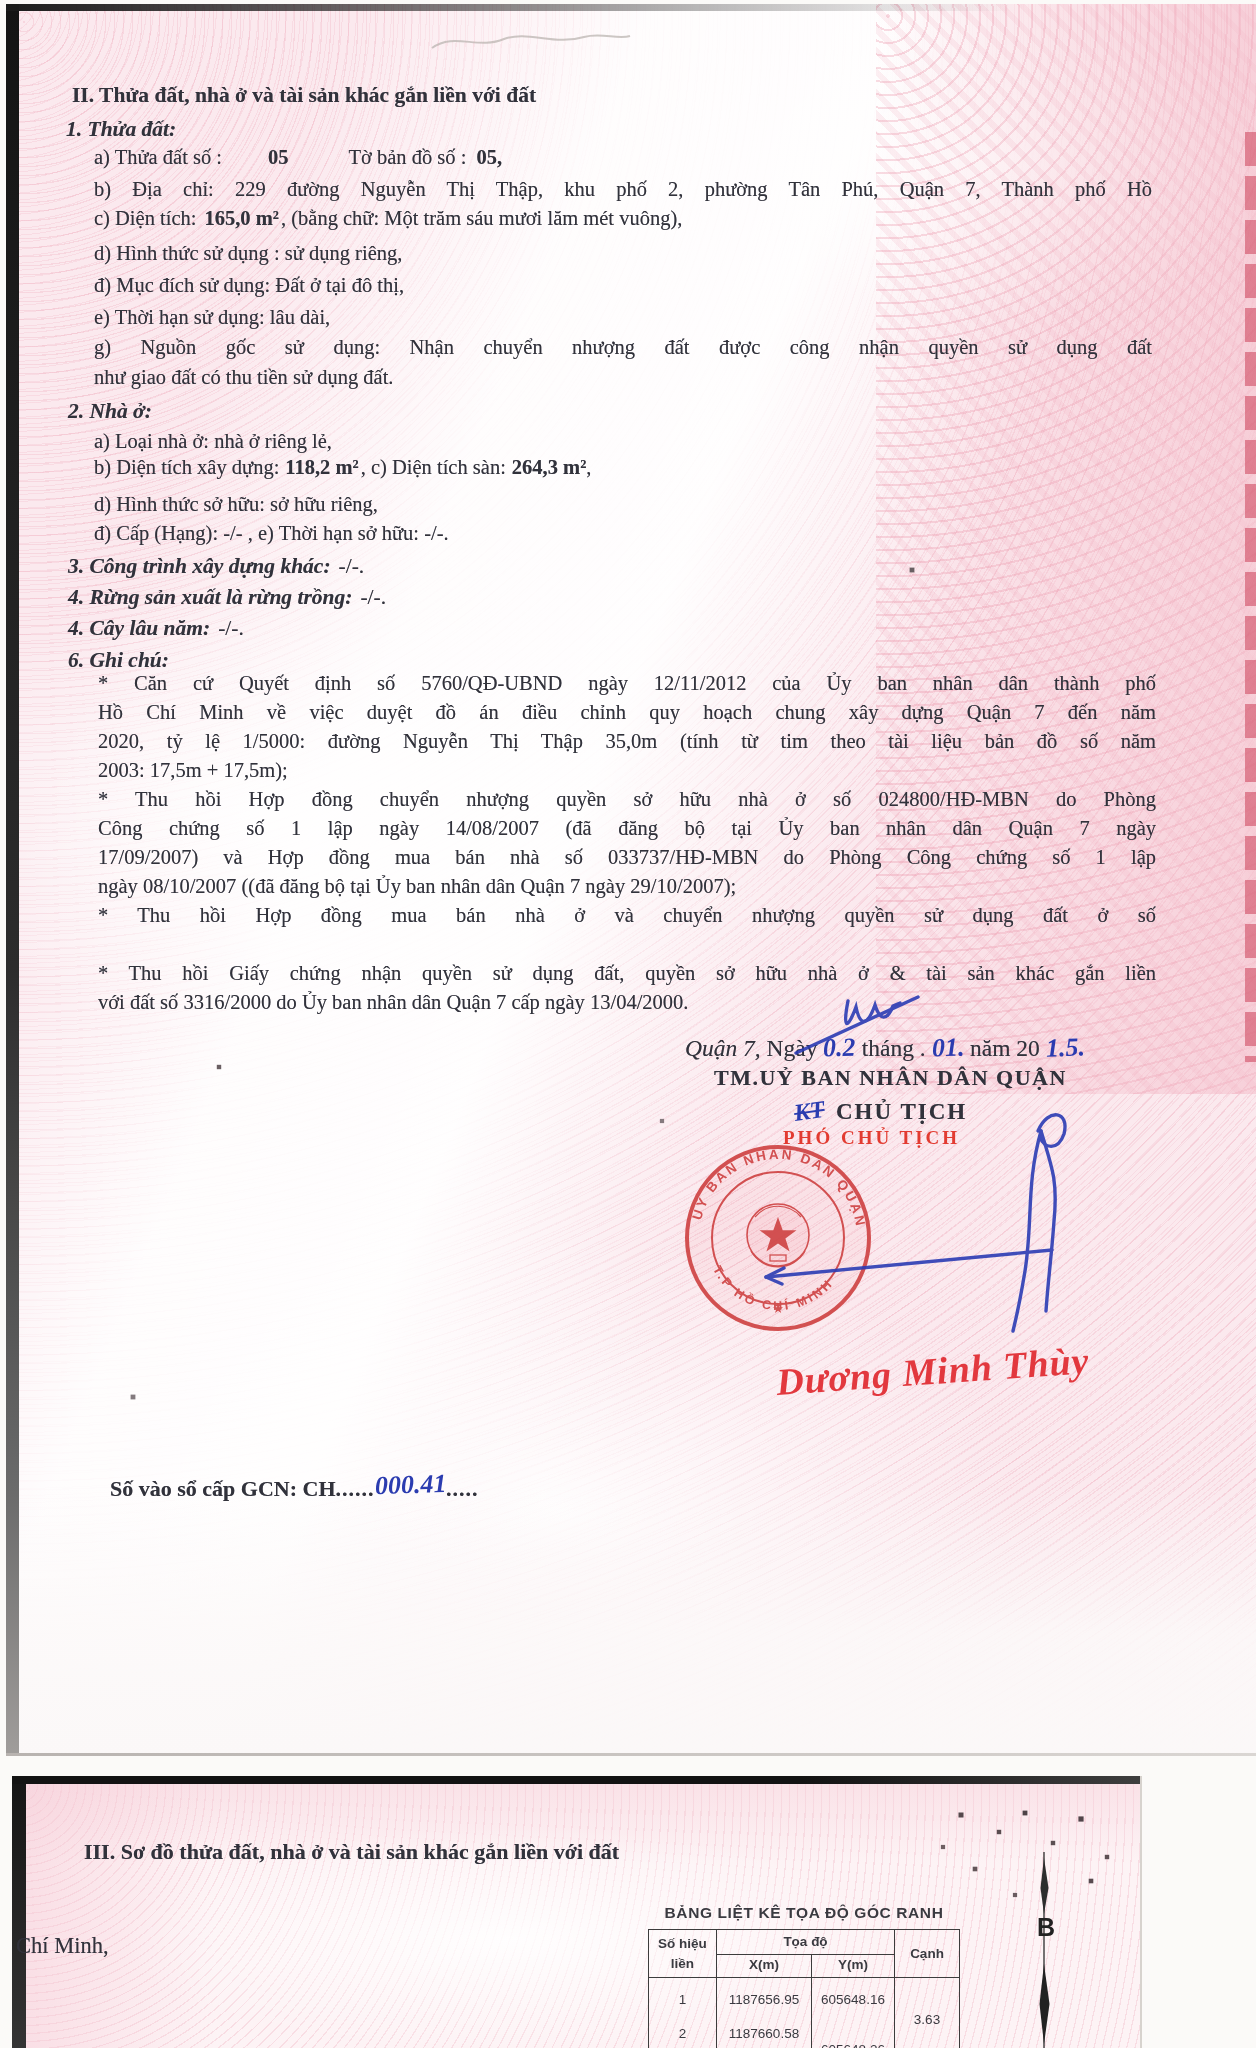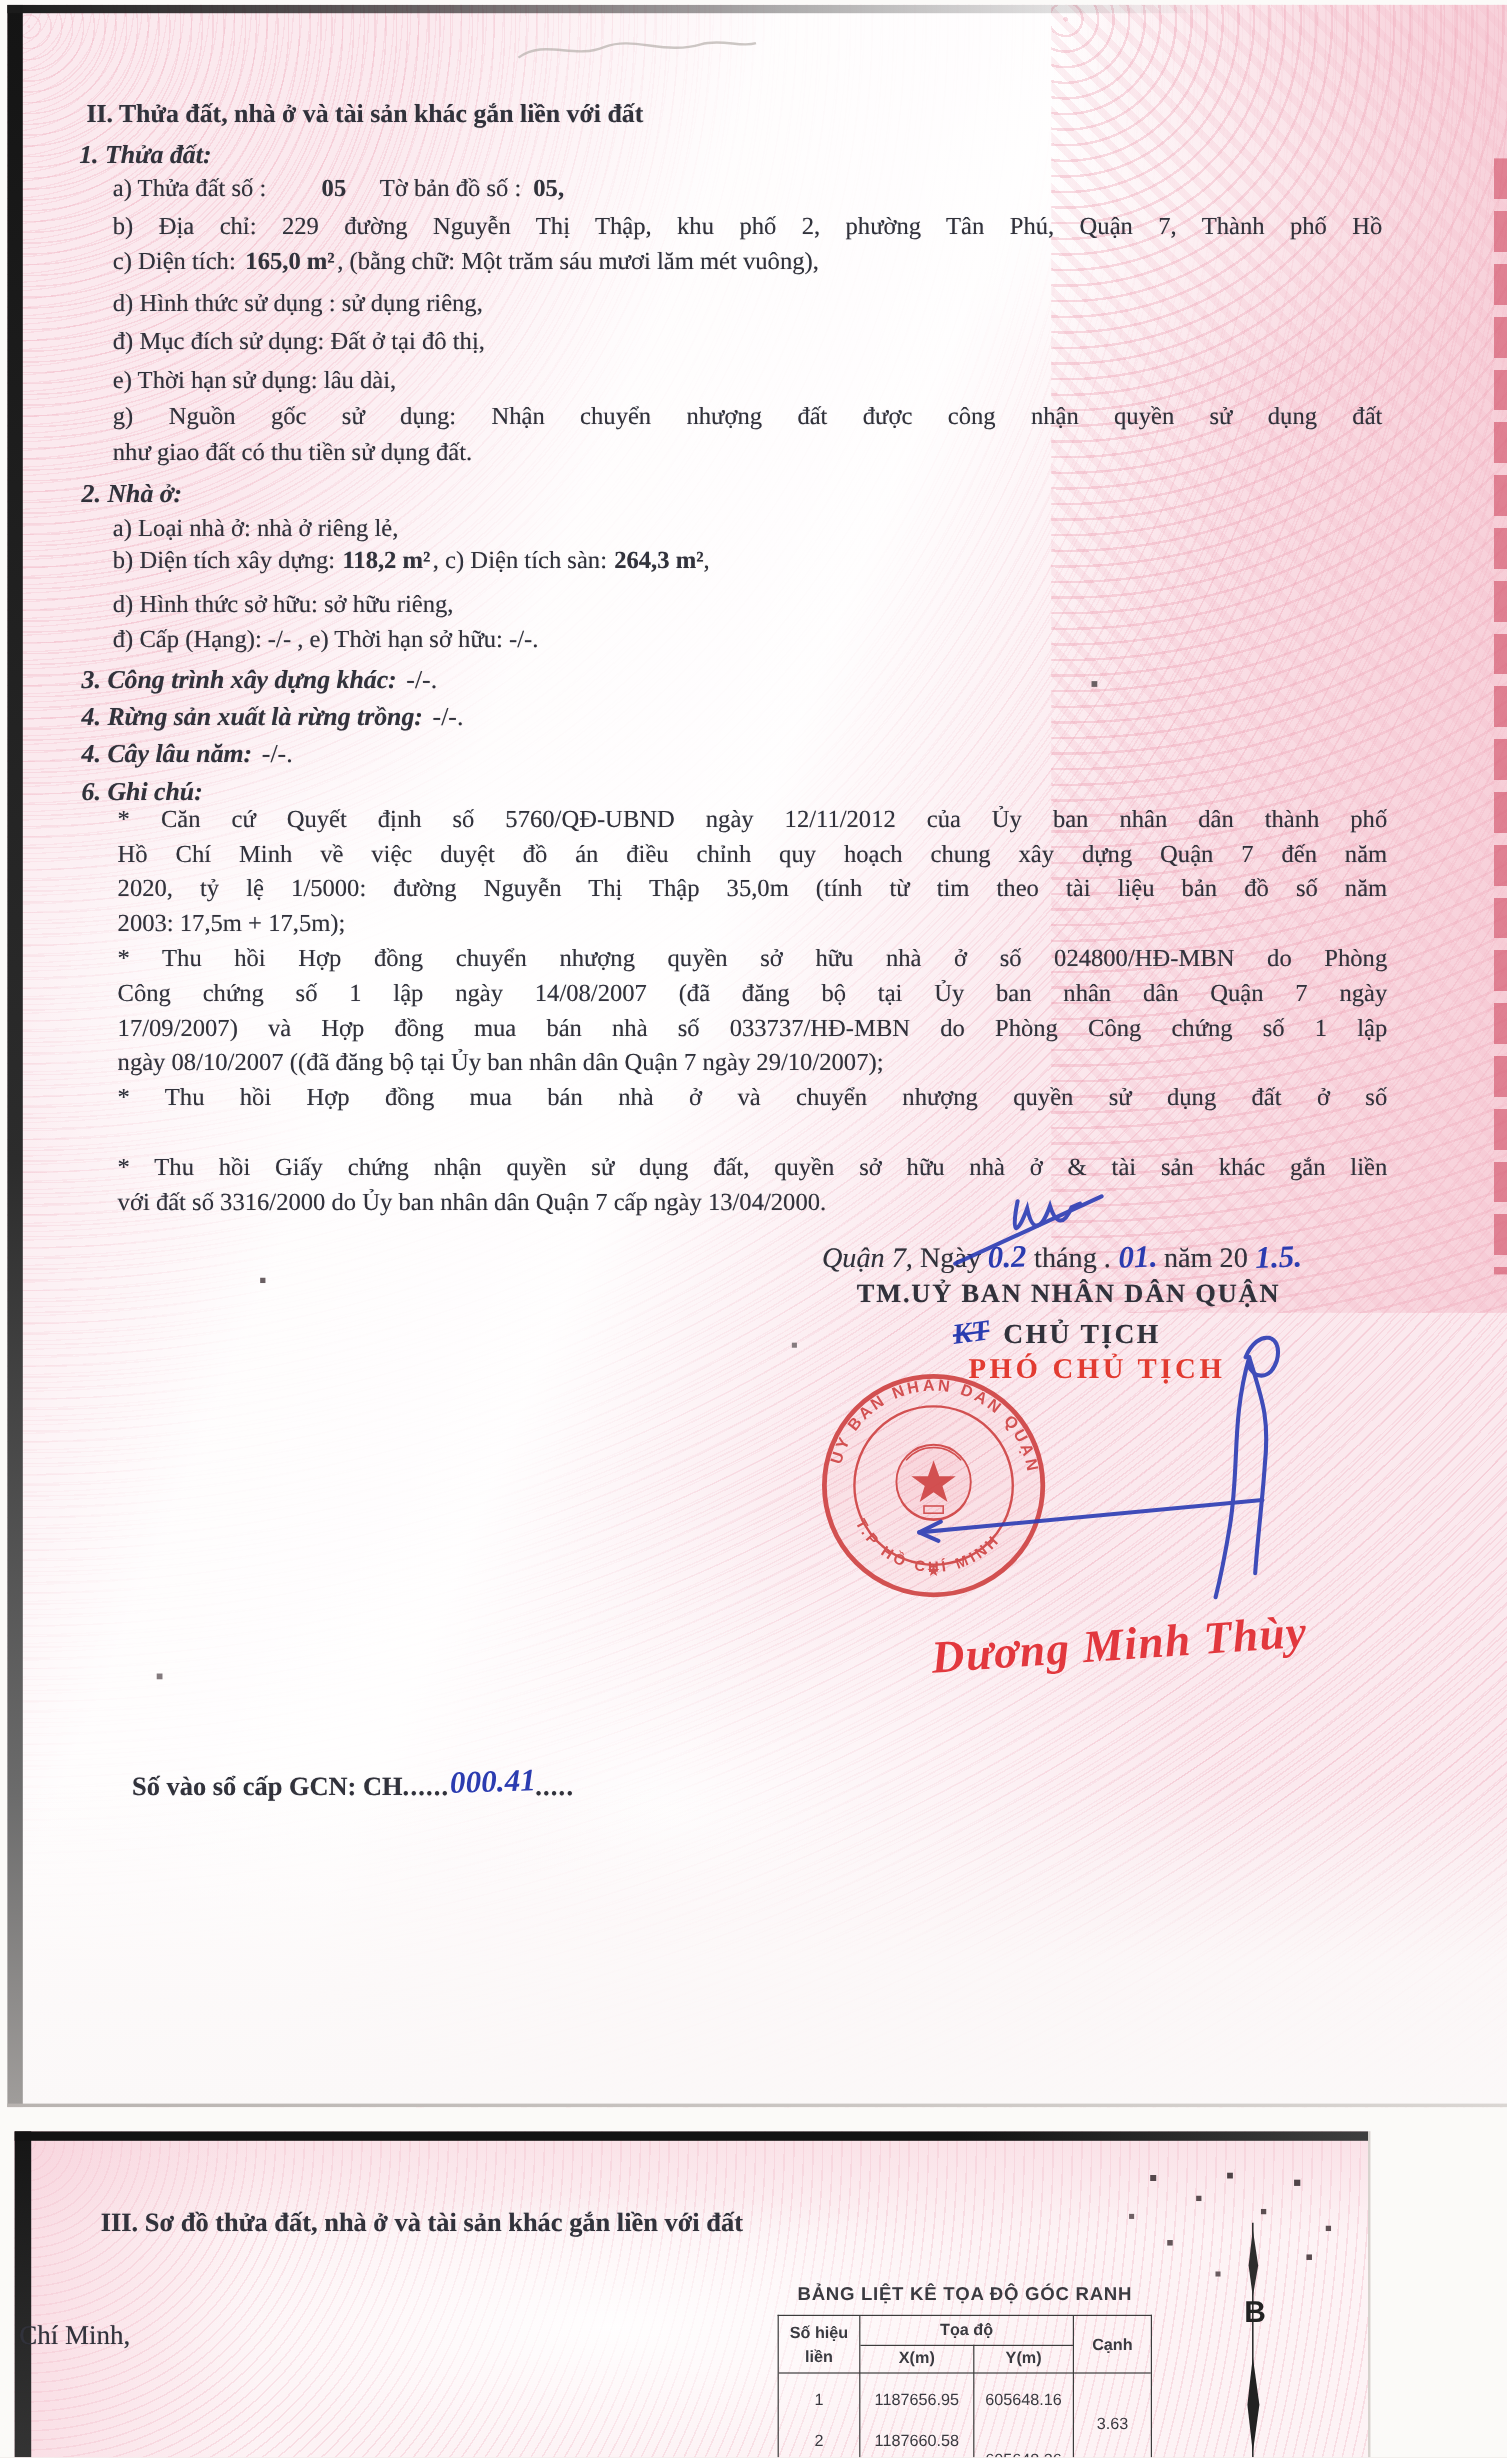--- a/index.html
+++ b/index.html
@@ -49,21 +49,21 @@
   .bd{font-weight:bold}.it{font-style:italic}
   .fs21{font-size:21.5px}
   .j{white-space:normal;width:1058px;text-align:justify;text-align-last:justify;}
   .hand{color:#2b3cb0;font-style:italic;font-weight:bold;display:inline-block;
         transform:rotate(-2deg);text-shadow:none;}
   .kt{position:absolute;color:#2b3cb0;font-weight:bold;font-style:italic;font-size:24px;
       text-decoration:line-through;transform:rotate(-8deg);text-shadow:none;}
   .red{color:#e23b31;text-shadow:none;}
   .script{font-style:italic;font-weight:bold;color:#e2383e;font-size:38px;letter-spacing:1px;
       transform:rotate(-4deg);text-shadow:none;}
-  .ml46{margin-left:46px}.ml52{margin-left:28px}.ml10{margin-left:10px}
+  .ml46{margin-left:46px}.ml52{margin-left:60px}.ml10{margin-left:10px}
   .ml8{margin-left:8px}.ml6{margin-left:6px}.ml2{margin-left:2px}
   
   .sans{font-family:"Liberation Sans","DejaVu Sans",sans-serif;}
   .tbl{position:absolute;left:636px;top:128px;width:312px;color:#3a3a40;}
   .tbl-title{text-align:center;font-weight:bold;font-size:15.5px;letter-spacing:.6px;}
   .tbl-box{position:relative;margin-top:7px;height:137px;
     border-left:1.6px solid #3c3c3c;border-right:1.6px solid #3c3c3c;border-top:1.6px solid #3c3c3c;}
   .vline,.hline{position:absolute;background:#3c3c3c;}
   .tbl-cell{position:absolute;font-size:13.5px;text-align:center;}
   .tbl-hdr{font-weight:bold;font-size:13.5px;}
@@ -140,21 +140,21 @@
       <span>Ngày</span>
       <span class="hand" style="font-size:26px">0.2</span>
       <span>tháng .</span>
       <span class="hand" style="font-size:26px">01.</span>
       <span>năm 20</span>
       <span class="hand" style="font-size:26px">1.5.</span>
     </div>
     <div class="t bd" style="left:708px;top:1060px;font-size:22px;letter-spacing:1.5px">TM.UỶ BAN NHÂN DÂN QUẬN</div>
     <span class="kt" style="left:788px;top:1094px">KT</span>
     <div class="t bd" style="left:830px;top:1094px;font-size:23px;letter-spacing:2px">CHỦ TỊCH</div>
-    <div class="t bd red" style="left:801px;top:1122px;font-size:24px;letter-spacing:3px">PHÓ CHỦ TỊCH</div>
+    <div class="t bd red" style="left:777px;top:1122px;font-size:19px;letter-spacing:3px">PHÓ CHỦ TỊCH</div>
 
     <svg style="position:absolute;left:675px;top:1137px;opacity:.92" width="194" height="194" viewBox="0 0 194 194">
       <circle cx="97" cy="97" r="91" fill="rgba(228,70,80,0.05)" stroke="#cf4444" stroke-width="4"></circle>
       <circle cx="97" cy="97" r="66" fill="none" stroke="#cf4444" stroke-width="2"></circle>
       <defs>
         <path id="arcTop" d="M 18,97 a 79,79 0 1 1 158,0"></path>
         <path id="arcBot" d="M 25,97 a 72,72 0 0 0 144,0"></path>
       </defs>
       <text fill="#cf4444" font-size="13.5" font-weight="bold" letter-spacing="2.5" font-family="Liberation Sans, DejaVu Sans, sans-serif">
         <textPath href="#arcTop" startOffset="7%">UỶ BAN NHÂN DÂN QUẬN 7</textPath>

